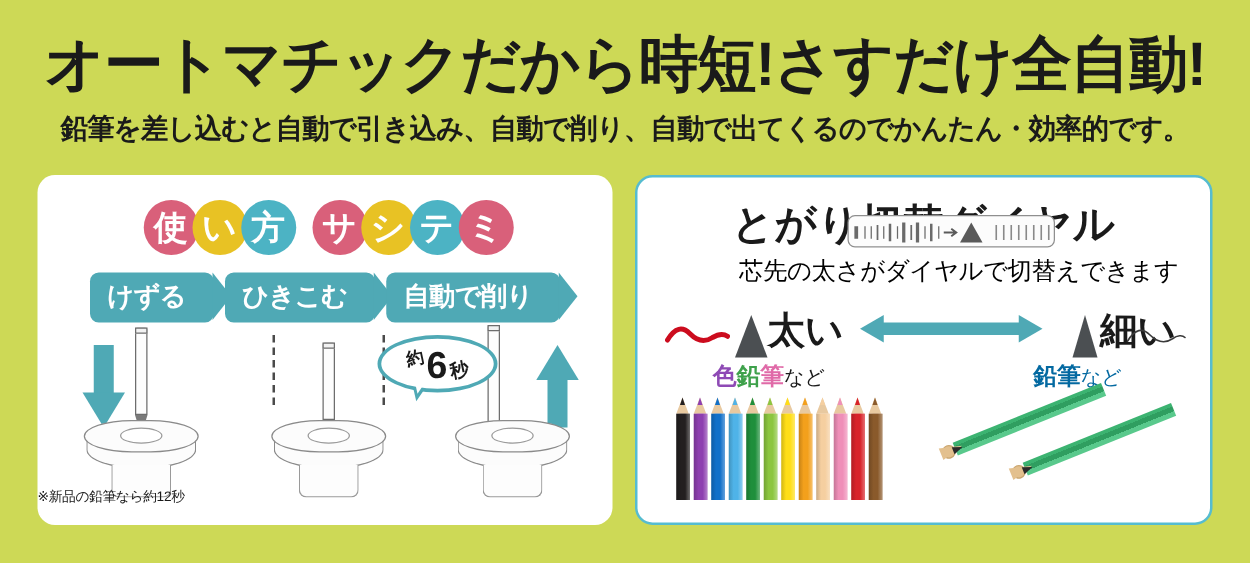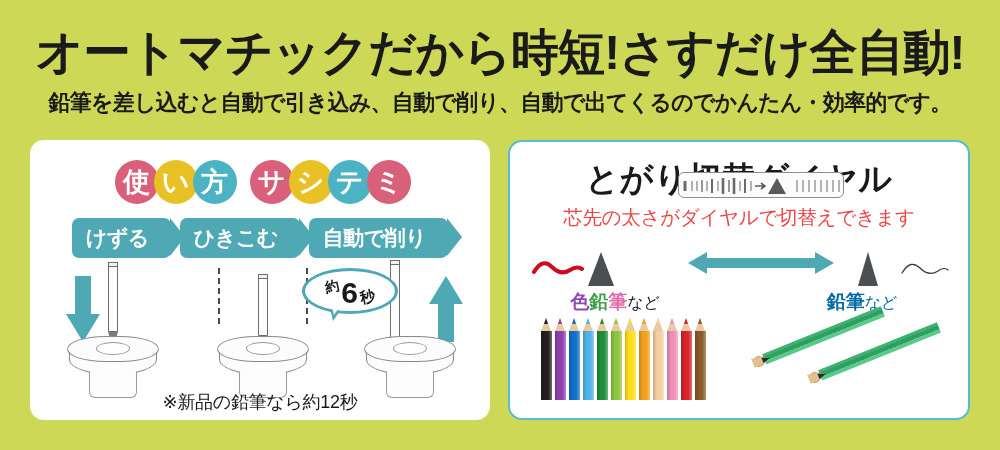--- a/index.html
+++ b/index.html
@@ -157,34 +157,34 @@
   .badge6-txt{
     position:absolute;left:0;top:0;width:96px;height:46px;
     display:flex;align-items:center;justify-content:center;
     font-weight:bold;color:#1a1a1a;line-height:1;
   }
   .b-small{font-size:14px;transform:rotate(-12deg) translateY(-5px);}
   .b-big{font-size:30px;transform:translateY(2px);margin:0 1px;}
   .b-small2{font-size:15px;transform:rotate(-12deg) translateY(5px);}
 
   .note{
-    position:absolute;left:0;top:250px;width:460px;text-align:center;
-    font-size:18px;color:#1a1a1a;letter-spacing:-0.3px;white-space:nowrap;
+    position:absolute;left:0;top:250px;width:460px;text-align:left;
+    font-size:11px;color:#1a1a1a;letter-spacing:-0.3px;white-space:nowrap;
   }
 
   
   .r-title{
     position:absolute;left:0;top:20px;width:458px;text-align:center;
     font-size:33px;font-weight:bold;color:#1a1a1a;line-height:1;
     letter-spacing:0.5px;white-space:nowrap;
   }
   .r-sub{
     position:absolute;left:0;top:66px;width:458px;text-align:center;
-    font-size:19.5px;color:#ef4444;line-height:1;
-    letter-spacing:-0.3px;white-space:nowrap;
+    font-size:19.5px;color:#000000;line-height:1;
+    letter-spacing:-0.3px;white-space:nowrap;padding-left:28px;
   }
 
   .r-row{position:absolute;left:0;top:104px;width:458px;height:46px;}
 
   .squig-red{position:absolute;left:22px;top:12px;}
   .squig-blk{position:absolute;right:18px;top:14px;}
   .tri-thick{
     left:78px;top:6px;
     border-style:solid;border-width:0 13px 34px 13px;
     border-color:transparent transparent #4b4f52 transparent;
@@ -357,28 +357,30 @@
     <div class="r-title">とがり切替ダイヤル</div>
     <div class="r-sub">芯先の太さがダイヤルで切替えできます</div>
 
     <div class="r-row">
 
       <svg class="squig-red" width="52" height="20" viewBox="0 0 52 20">
         <path d="M2,14 C8,4 14,3 20,9 C26,15 32,16 38,12 C43,9 47,9 50,11" fill="none" stroke="#cc0c1e" stroke-width="4" stroke-linecap="round"></path>
       </svg>
 
       <div class="tri-thick"></div>
+      <div class="lbl-futoi">太い</div>
 
       <div class="dbl-arrow">
         <div class="hl"></div>
           <div class="bar"></div>
           <div class="hr"></div>
       </div>
 
       <div class="tri-thin"></div>
+      <div class="lbl-hosoi">細い</div>
 
       <svg class="squig-blk" width="50" height="18" viewBox="0 0 50 18">
         <path d="M2,13 C8,3 14,2 20,8 C26,14 32,15 38,11 C42,8 46,8 48,10" fill="none" stroke="#3a3a3a" stroke-width="1.3" stroke-linecap="round"></path>
       </svg>
     </div>
 
     <div class="dial">
       <svg width="166" height="26" viewBox="0 0 166 26">
         <g stroke="#6a6a6a">
           <line x1="6" y1="8" x2="6" y2="18" stroke-width="3"></line>

